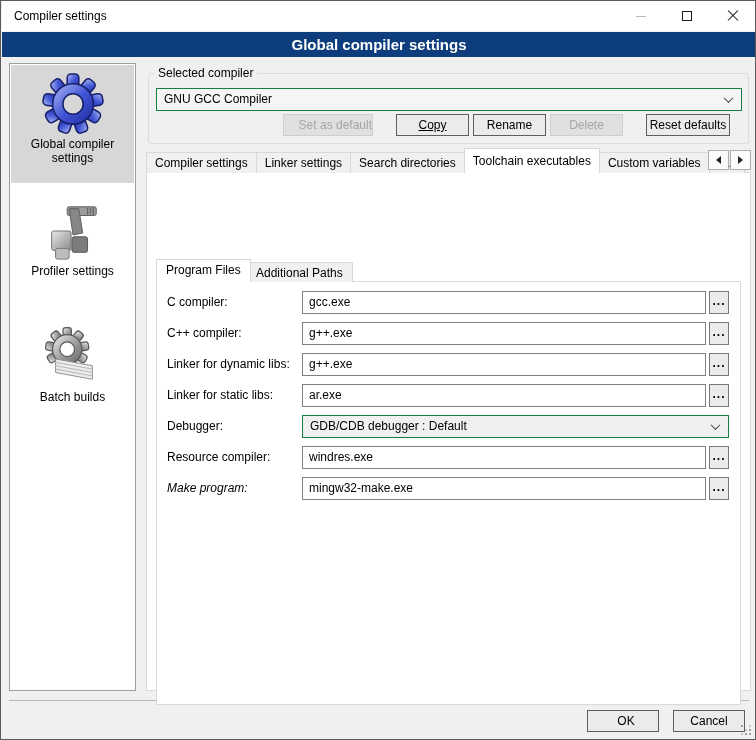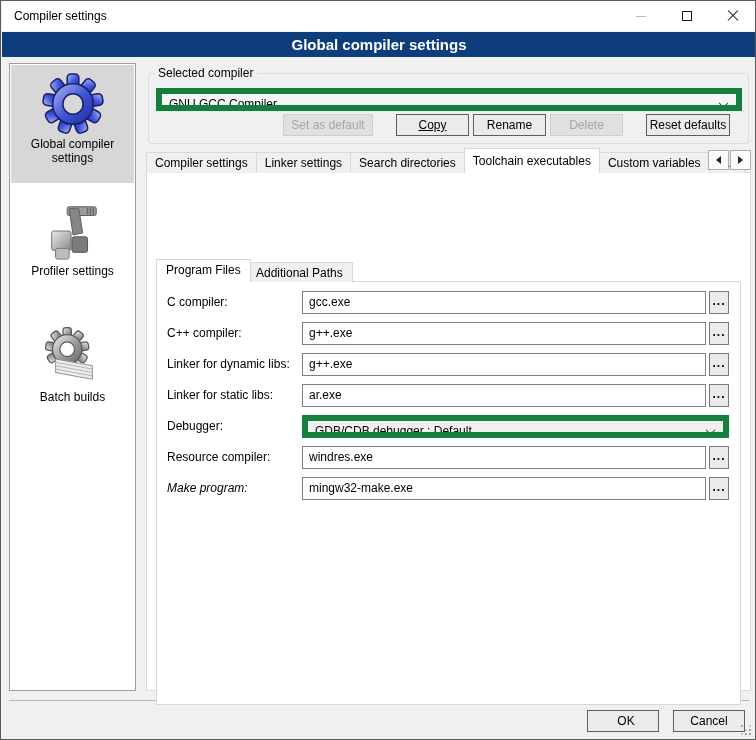--- a/index.html
+++ b/index.html
@@ -30,21 +30,21 @@
   .side-item{position:absolute;left:1px;width:123px;text-align:center;cursor:default;}
   .side-item.sel{background:#d7d7d7;}
   .side-item .ic{display:block;margin:8px auto 2px auto;}
   .side-item .lbl{display:block;padding:0 6px 8px 6px;line-height:14px;font-size:12px;}
 
   
   .groupbox{position:absolute;border:1px solid #dcdcdc;border-radius:3px;}
   .grouplabel{position:absolute;padding:0 4px;font-size:12px;}
 
   
-  .combo{position:absolute;background:#f5f5f5;border:6px solid #15803d;height:23px;line-height:21px;padding:0 22px 0 7px;
+  .combo{position:absolute;background:#f5f5f5;border:1px solid #15803d;height:23px;line-height:21px;padding:0 22px 0 7px;
     white-space:nowrap;overflow:hidden;}
   .combo .chev{position:absolute;right:9px;top:7px;width:7px;height:7px;border-right:1.6px solid #444;border-bottom:1.6px solid #444;transform:rotate(45deg) translate(-1px,-1px);}
 
   
   .btn{position:absolute;height:22px;background:#ebebeb;border:1px solid #5e5e5e;text-align:center;line-height:20px;font-size:12px;cursor:default;}
   .btn.disabled{background:#e0e0e0;border-color:#cecece;color:#a6a6a6;}
   .btn.small{font-weight:bold;letter-spacing:1px;}
 
   
   .tabstrip{position:absolute;left:145px;top:146px;width:605px;height:26px;overflow:hidden;display:flex;align-items:flex-end;z-index:2;}
@@ -174,21 +174,21 @@
   </div>
 
   <div class="groupbox" style="left:147px;top:72px;width:601px;height:71px;"></div>
   <span class="grouplabel" style="left:153px;top:65px;background:#f0f0f0;">Selected compiler</span>
 
   <div class="combo" style="left:155px;top:87px;width:586px;">
     <span>GNU GCC Compiler</span>
     <span class="chev"></span>
   </div>
 
-  <div class="btn disabled" style="left:282px;top:113px;width:90px;">Set as default</div>
+  <div class="btn disabled" style="left:282px;top:113px;width:90px;text-align:right;">Set as default</div>
   <div class="btn" style="left:395px;top:113px;width:73px;text-decoration:underline;">Copy</div>
   <div class="btn" style="left:472px;top:113px;width:73px;">Rename</div>
   <div class="btn disabled" style="left:549px;top:113px;width:73px;">Delete</div>
   <div class="btn" style="left:645px;top:113px;width:84px;">Reset defaults</div>
 
   <div class="tabstrip">
     <div class="tab">Compiler settings</div>
     <div class="tab">Linker settings</div>
     <div class="tab">Search directories</div>
     <div class="tab active">Toolchain executables</div>

